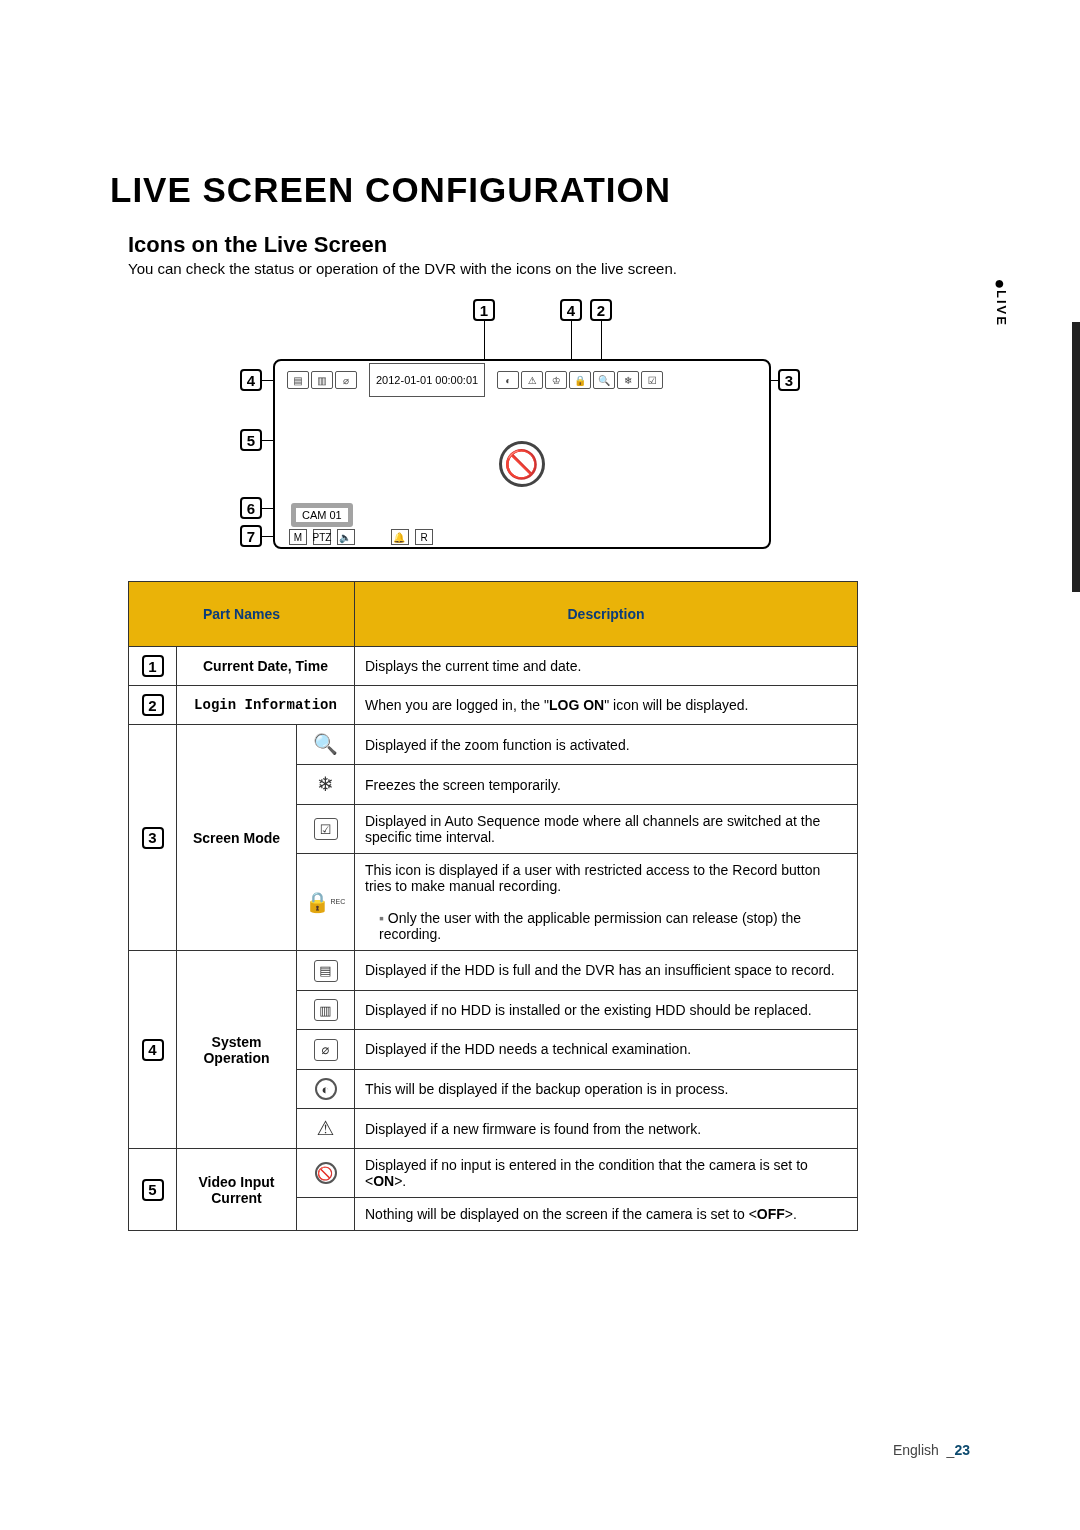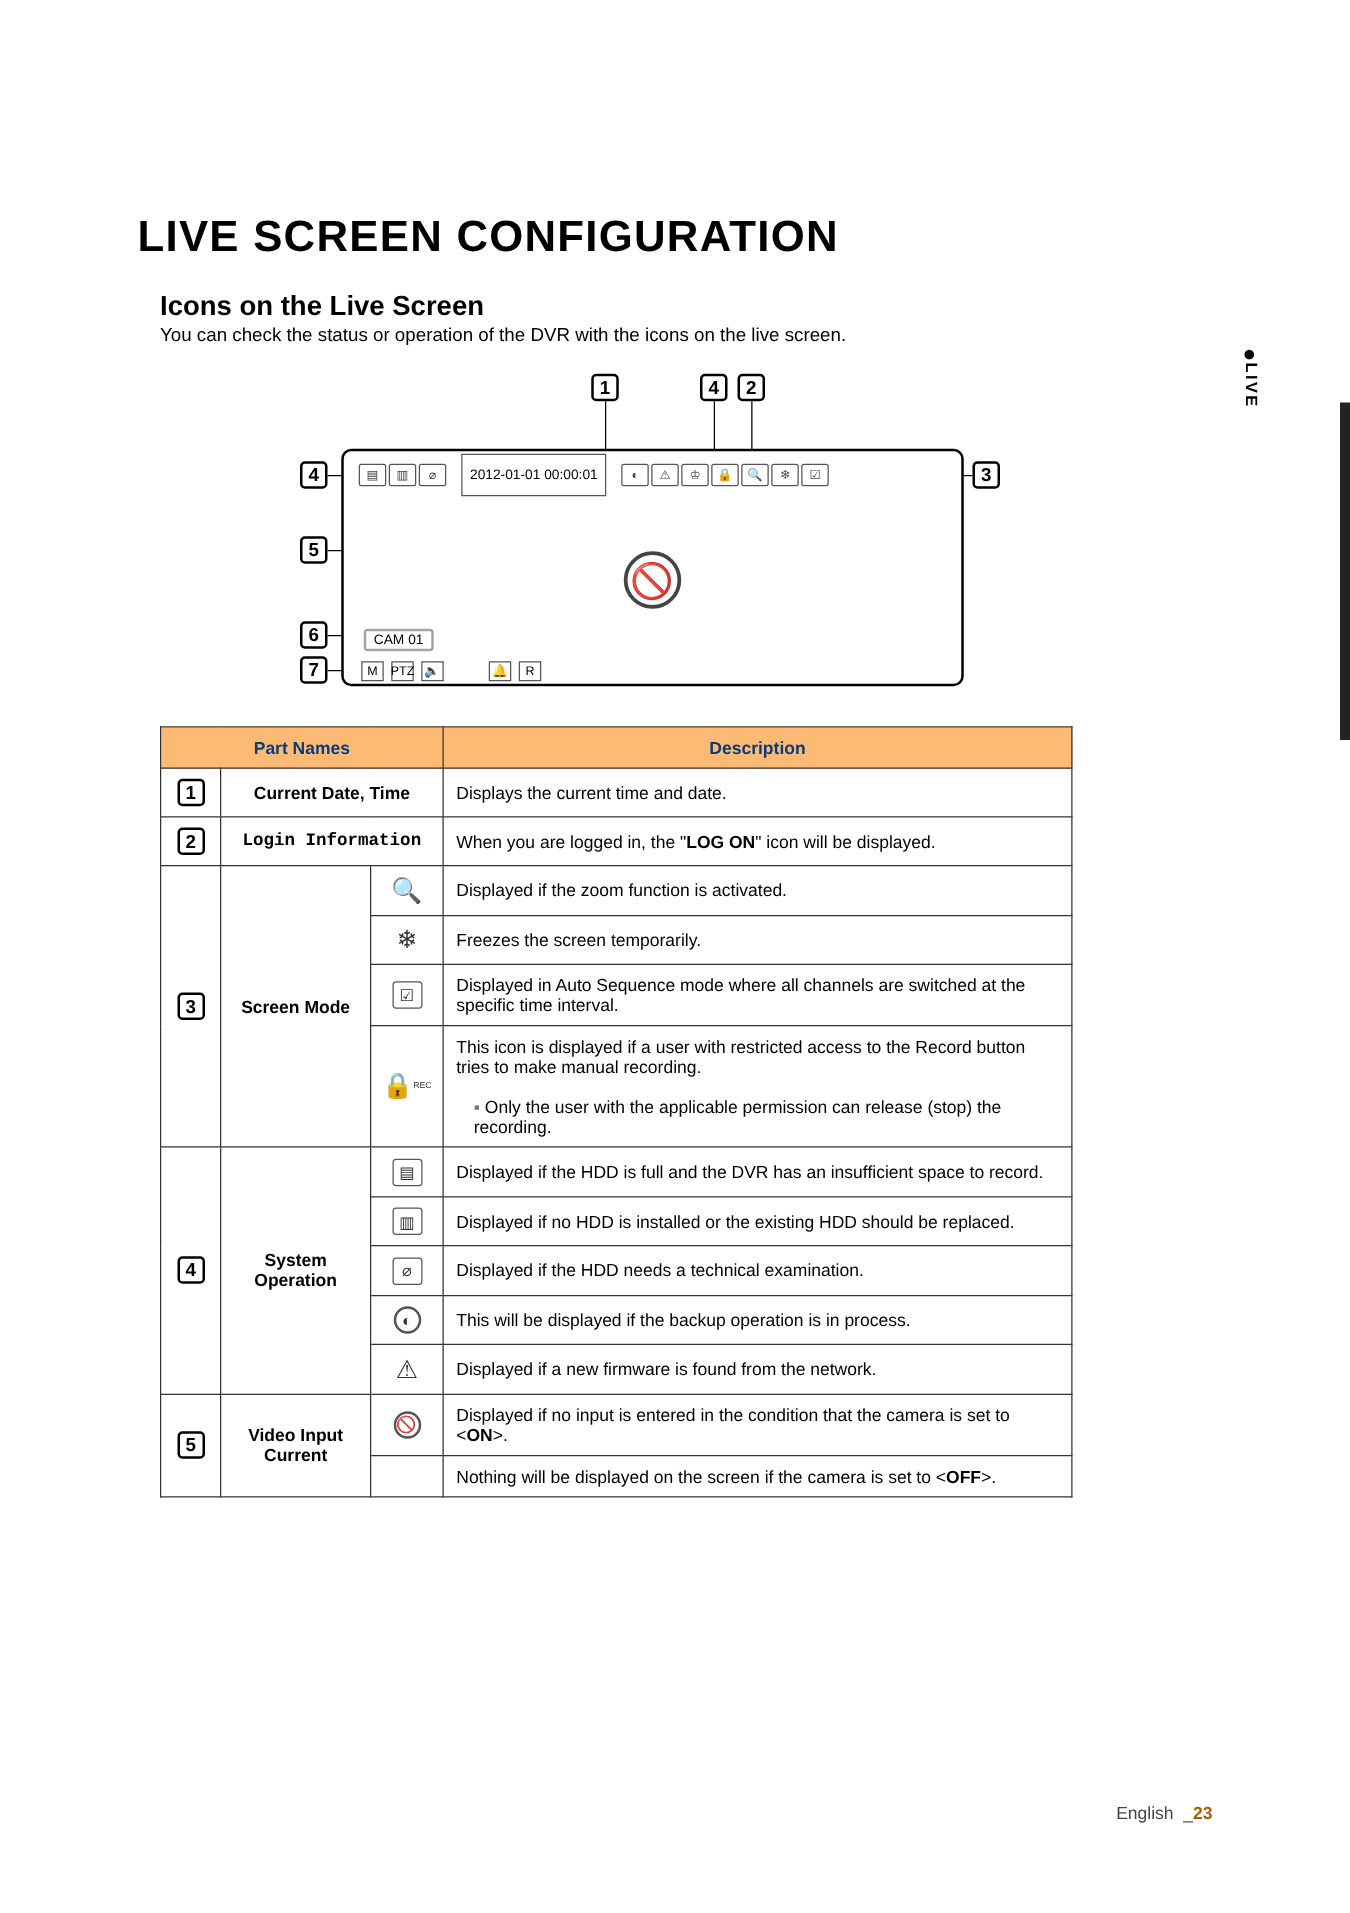--- a/index.html
+++ b/index.html
@@ -108,21 +108,21 @@
       display: flex; align-items: center; justify-content: center;
     }
     .no-signal::before {
       content: "🚫";
       font-size: 28px;
       color: #555;
     }
     .cam-label {
       position: absolute;
       left: 16px; top: 142px;
-      border: 2px solid #a3a3a3;
+      border: 5px solid #a3a3a3;
       font-size: 11px;
       padding: 1px 6px;
       border-radius: 3px;
     }
     .bottom-icons {
       position: absolute;
       left: 14px; top: 168px;
       display: flex;
       gap: 6px;
       font-size: 12px;
@@ -162,23 +162,23 @@
     table.icons-table {
       width: 730px;
       margin-left: 18px;
       border-collapse: collapse;
       font-size: 14px;
     }
     table.icons-table th {
       border: 1px solid #333;
       color: #0b3c7a;
       font-weight: bold;
-      padding: 8px 6px;
+      padding: 24px 6px;
       text-align: center;
-      background: #fdba74;
+      background: #eab308;
     }
     table.icons-table td {
       border: 1px solid #333;
       padding: 8px 10px;
       vertical-align: middle;
     }
     .num-box {
       width: 22px; height: 22px;
       border: 2px solid #000;
       border-radius: 4px;
@@ -196,21 +196,21 @@
       color: #777;
     }
     
     .page-footer {
       position: absolute;
       bottom: 72px;
       right: 110px;
       font-size: 14px;
       color: #444;
     }
-    .page-footer .pnum { font-weight: bold; color: #a16207; }
+    .page-footer .pnum { font-weight: bold; color: #0c4a6e; }
     
     .glyph {
       display: inline-flex;
       width: 24px; height: 22px;
       align-items: center; justify-content: center;
       border: 1px solid #555;
       border-radius: 3px;
       font-size: 13px;
       color: #333;
     }

